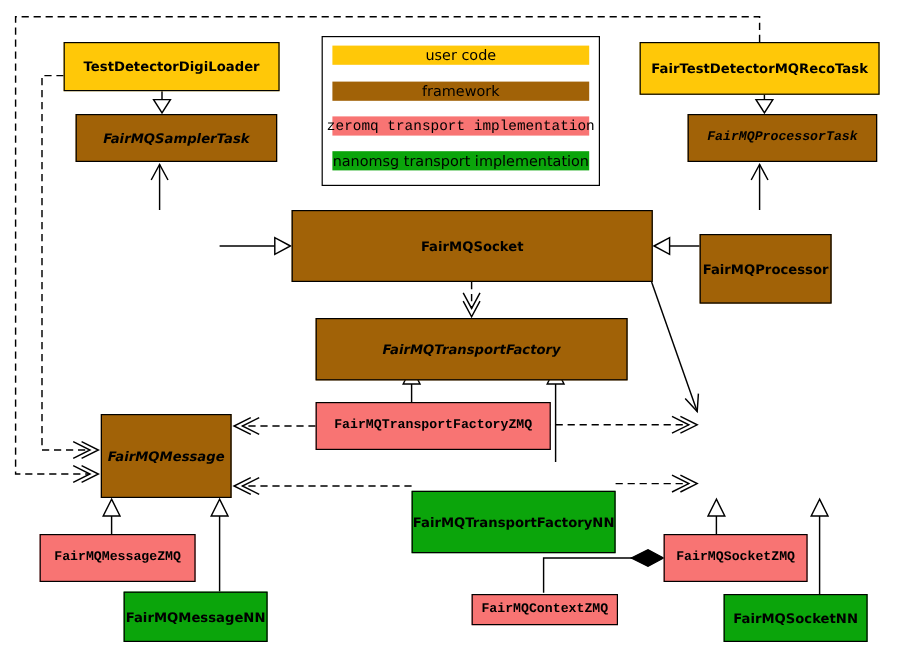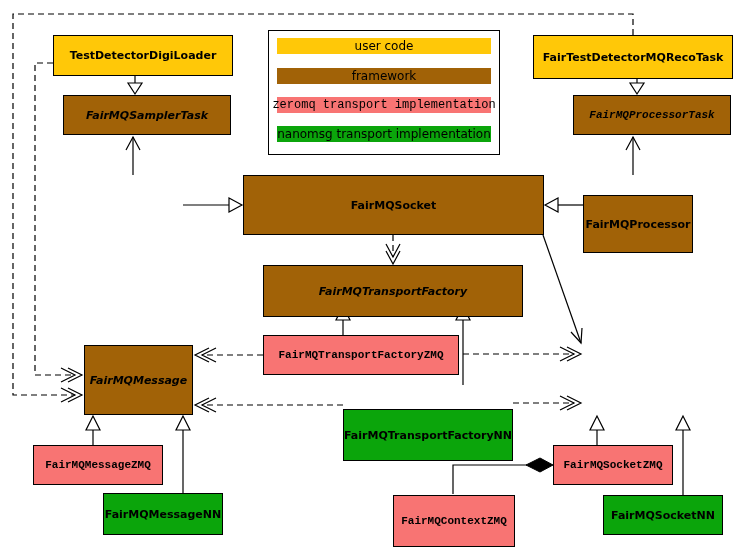--- a/index.html
+++ b/index.html
@@ -191,15 +191,15 @@
 
 
   <div class="node c-nn" style="left:103px;top:493px;width:120px;height:42px;">FairMQMessageNN</div>
 
   <div class="node c-zmq" style="left:33px;top:445px;width:130px;height:40px;">FairMQMessageZMQ</div>
 
   <div class="node c-nn" style="left:603px;top:495px;width:120px;height:40px;">FairMQSocketNN</div>
 
   <div class="node c-zmq" style="left:553px;top:445px;width:120px;height:40px;">FairMQSocketZMQ</div>
 
-  <div class="node c-zmq" style="left:393px;top:495px;width:122px;height:52px;text-align:center;">FairMQContextZMQ</div>
+  <div class="node c-zmq" style="left:393px;top:495px;width:122px;height:26px;text-align:center;">FairMQContextZMQ</div>
 
 </div>
 
 </body></html>

